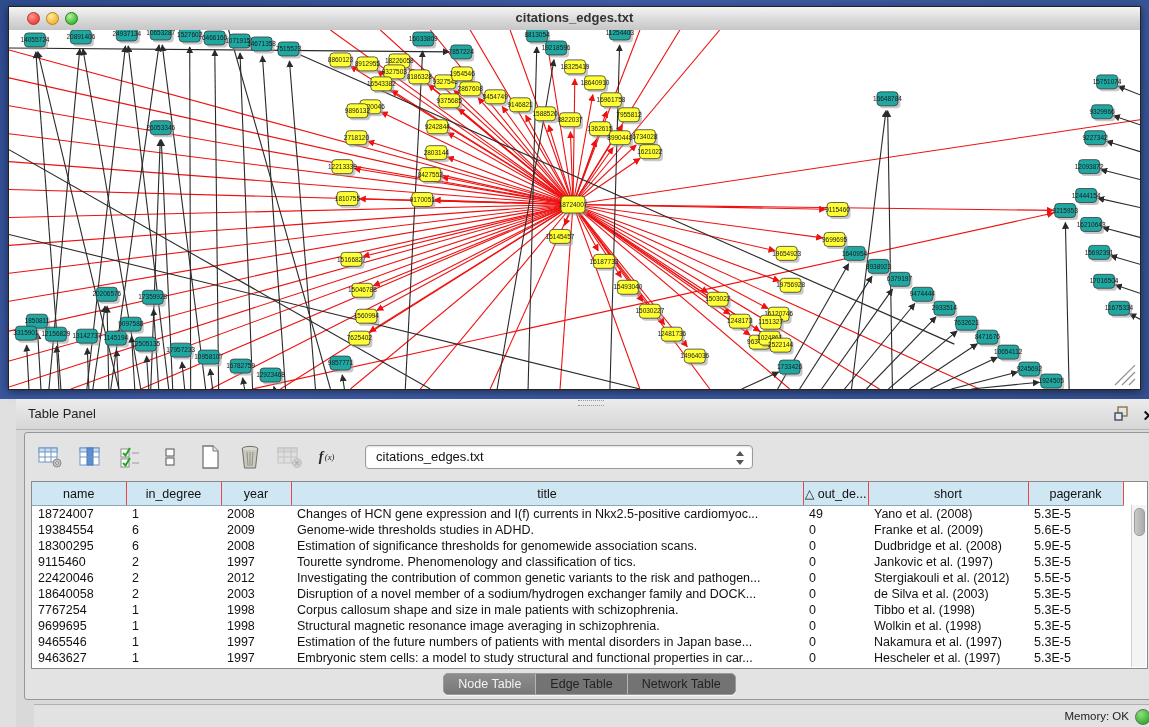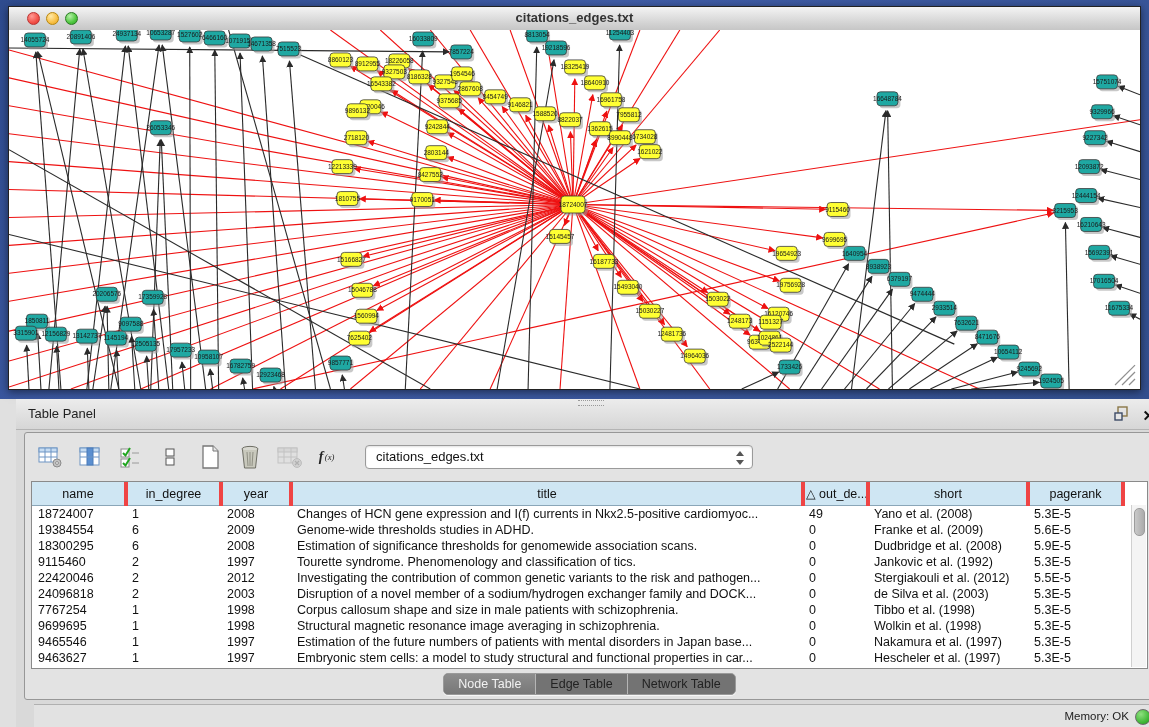--- a/index.html
+++ b/index.html
@@ -35,21 +35,21 @@
     border:1px solid #9a9a9a;border-radius:4px;box-sizing:border-box;font-size:13px;color:#111;
     line-height:22px;padding-left:10px;box-shadow:inset 0 1px 2px rgba(0,0,0,.12);}
   .dd .arr{position:absolute;right:7px;top:4px;width:9px;height:16px;}
   .dd .arr:before{content:"";position:absolute;left:0;top:1px;border-left:4.5px solid transparent;
     border-right:4.5px solid transparent;border-bottom:5px solid #555;}
   .dd .arr:after{content:"";position:absolute;left:0;bottom:1px;border-left:4.5px solid transparent;
     border-right:4.5px solid transparent;border-top:5px solid #555;}
   .tblwrap{position:absolute;left:6px;top:48px;width:1117px;height:188px;background:#fff;
     border:1px solid #8a8a8a;box-sizing:border-box;overflow:hidden;}
   table.grid{border-collapse:collapse;table-layout:fixed;width:1091px;font-size:12.5px;}
-  table.grid th{background:#cfe6f3;border-right:4px solid #ef4444;border-bottom:1px solid #8aa6b8;
+  table.grid th{background:#cfe6f3;border-right:1px solid #ef4444;border-bottom:1px solid #8aa6b8;
     font-weight:normal;height:21px;text-align:center;color:#111;overflow:hidden;white-space:nowrap;}
   table.grid td{height:16px;line-height:16px;padding:0 0 0 6px;color:#111;overflow:hidden;
     white-space:nowrap;text-overflow:clip;}
   .vscroll{position:absolute;right:1px;top:23px;bottom:1px;width:14px;background:#f4f4f4;
     border-left:1px solid #d0d0d0;}
   .vthumb{position:absolute;left:2px;top:3px;width:9px;height:26px;border-radius:5px;
     background:linear-gradient(90deg,#c9c9c9,#ababab);border:1px solid #9c9c9c;}
   .tabbar{position:absolute;left:0;right:0;top:240px;height:26px;text-align:center;}
   .seg{display:inline-flex;border:1px solid #9a9a9a;border-radius:5px;overflow:hidden;
     background:#737373;height:20px;box-shadow:0 1px 0 rgba(255,255,255,.7);}
@@ -698,34 +698,34 @@
               <td>0</td>
               <td>Dudbridge et al. (2008)</td>
               <td>5.9E-5</td>
             </tr>
             <tr>
               <td>9115460</td>
               <td>2</td>
               <td>1997</td>
               <td>Tourette syndrome. Phenomenology and classification of tics.</td>
               <td>0</td>
-              <td>Jankovic et al. (1992)</td>
+              <td>Jankovic et al. (1997)</td>
               <td>5.3E-5</td>
             </tr>
             <tr>
               <td>22420046</td>
               <td>2</td>
               <td>2012</td>
               <td>Investigating the contribution of common genetic variants to the risk and pathogen...</td>
               <td>0</td>
               <td>Stergiakouli et al. (2012)</td>
               <td>5.5E-5</td>
             </tr>
             <tr>
-              <td>24096818</td>
+              <td>18640058</td>
               <td>2</td>
               <td>2003</td>
               <td>Disruption of a novel member of a sodium/hydrogen exchanger family and DOCK...</td>
               <td>0</td>
               <td>de Silva et al. (2003)</td>
               <td>5.3E-5</td>
             </tr>
             <tr>
               <td>7767254</td>
               <td>1</td>

